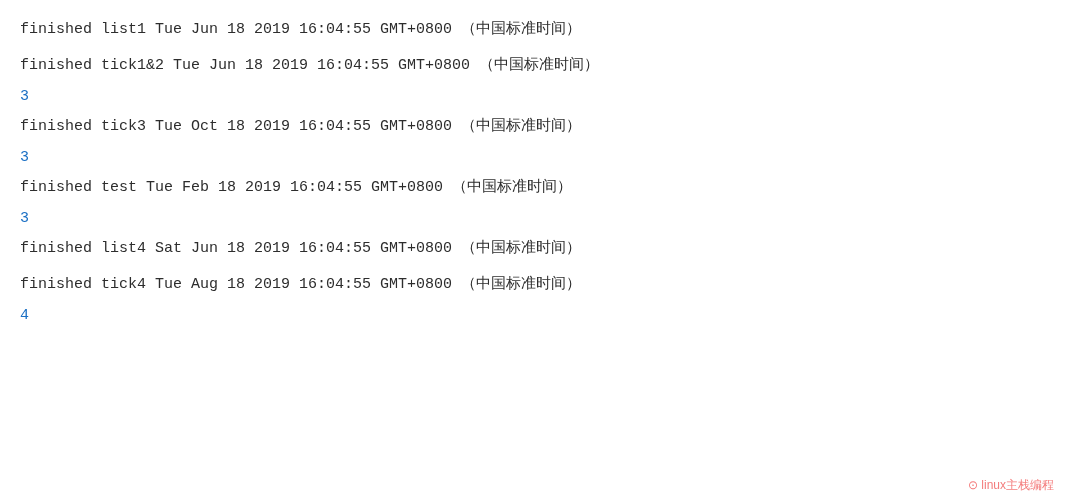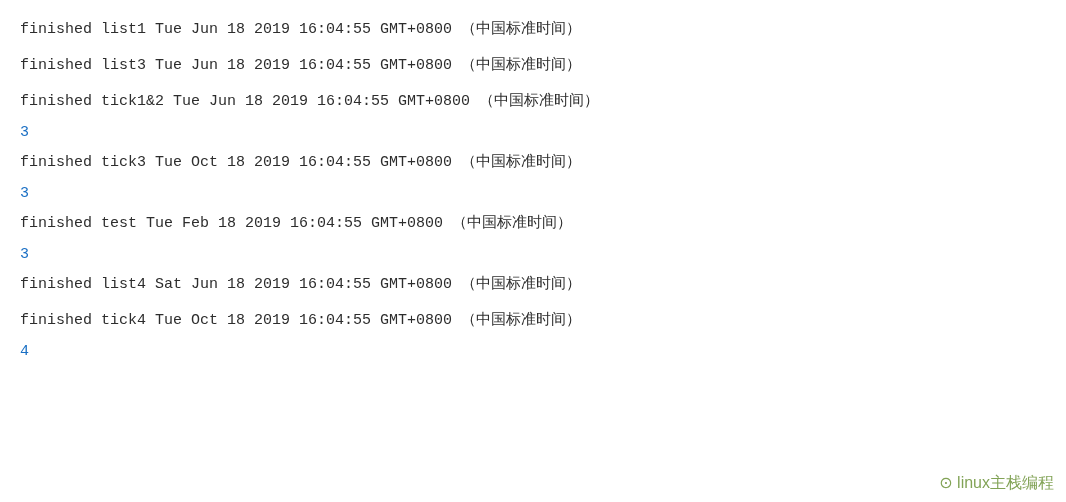--- a/index.html
+++ b/index.html
@@ -41,36 +41,35 @@
       color: #1a6fc4;
       font-family: 'Courier New', Courier, monospace;
       font-size: 15px;
       font-weight: normal;
     }
 
     .watermark {
       position: fixed;
       bottom: 8px;
       right: 12px;
-      font-size: 16px;
-      color: #4d7c0f;
+      font-size: 12px;
+      color: #ef4444;
       font-family: sans-serif;
       opacity: 0.7;
     }
   </style>
 </head>
 <body>
 
 <div class="log-container">
 <span class="log-line">finished list1 Tue Jun 18 2019 16:04:55 GMT+0800 （中国标准时间）</span>
-    <span class="log-line">finished list3 Tue Jun 18 2019 16:04:55 GMT+0800 （中国标准时间）</span>
     <span class="log-line">finished tick1&amp;2 Tue Jun 18 2019 16:04:55 GMT+0800 （中国标准时间）</span>
     <span class="number-line">3</span>
     <span class="log-line">finished tick3 Tue Oct 18 2019 16:04:55 GMT+0800 （中国标准时间）</span>
     <span class="number-line">3</span>
     <span class="log-line">finished test Tue Feb 18 2019 16:04:55 GMT+0800 （中国标准时间）</span>
     <span class="number-line">3</span>
     <span class="log-line">finished list4 Sat Jun 18 2019 16:04:55 GMT+0800 （中国标准时间）</span>
-    <span class="log-line">finished tick4 Tue Oct 18 2019 16:04:55 GMT+0800 （中国标准时间）</span>
+    <span class="log-line">finished tick4 Tue Aug 18 2019 16:04:55 GMT+0800 （中国标准时间）</span>
     <span class="number-line">4</span>
   </div>
 
 <div class="watermark">⊙ linux主栈编程</div>
 
 </body></html>

